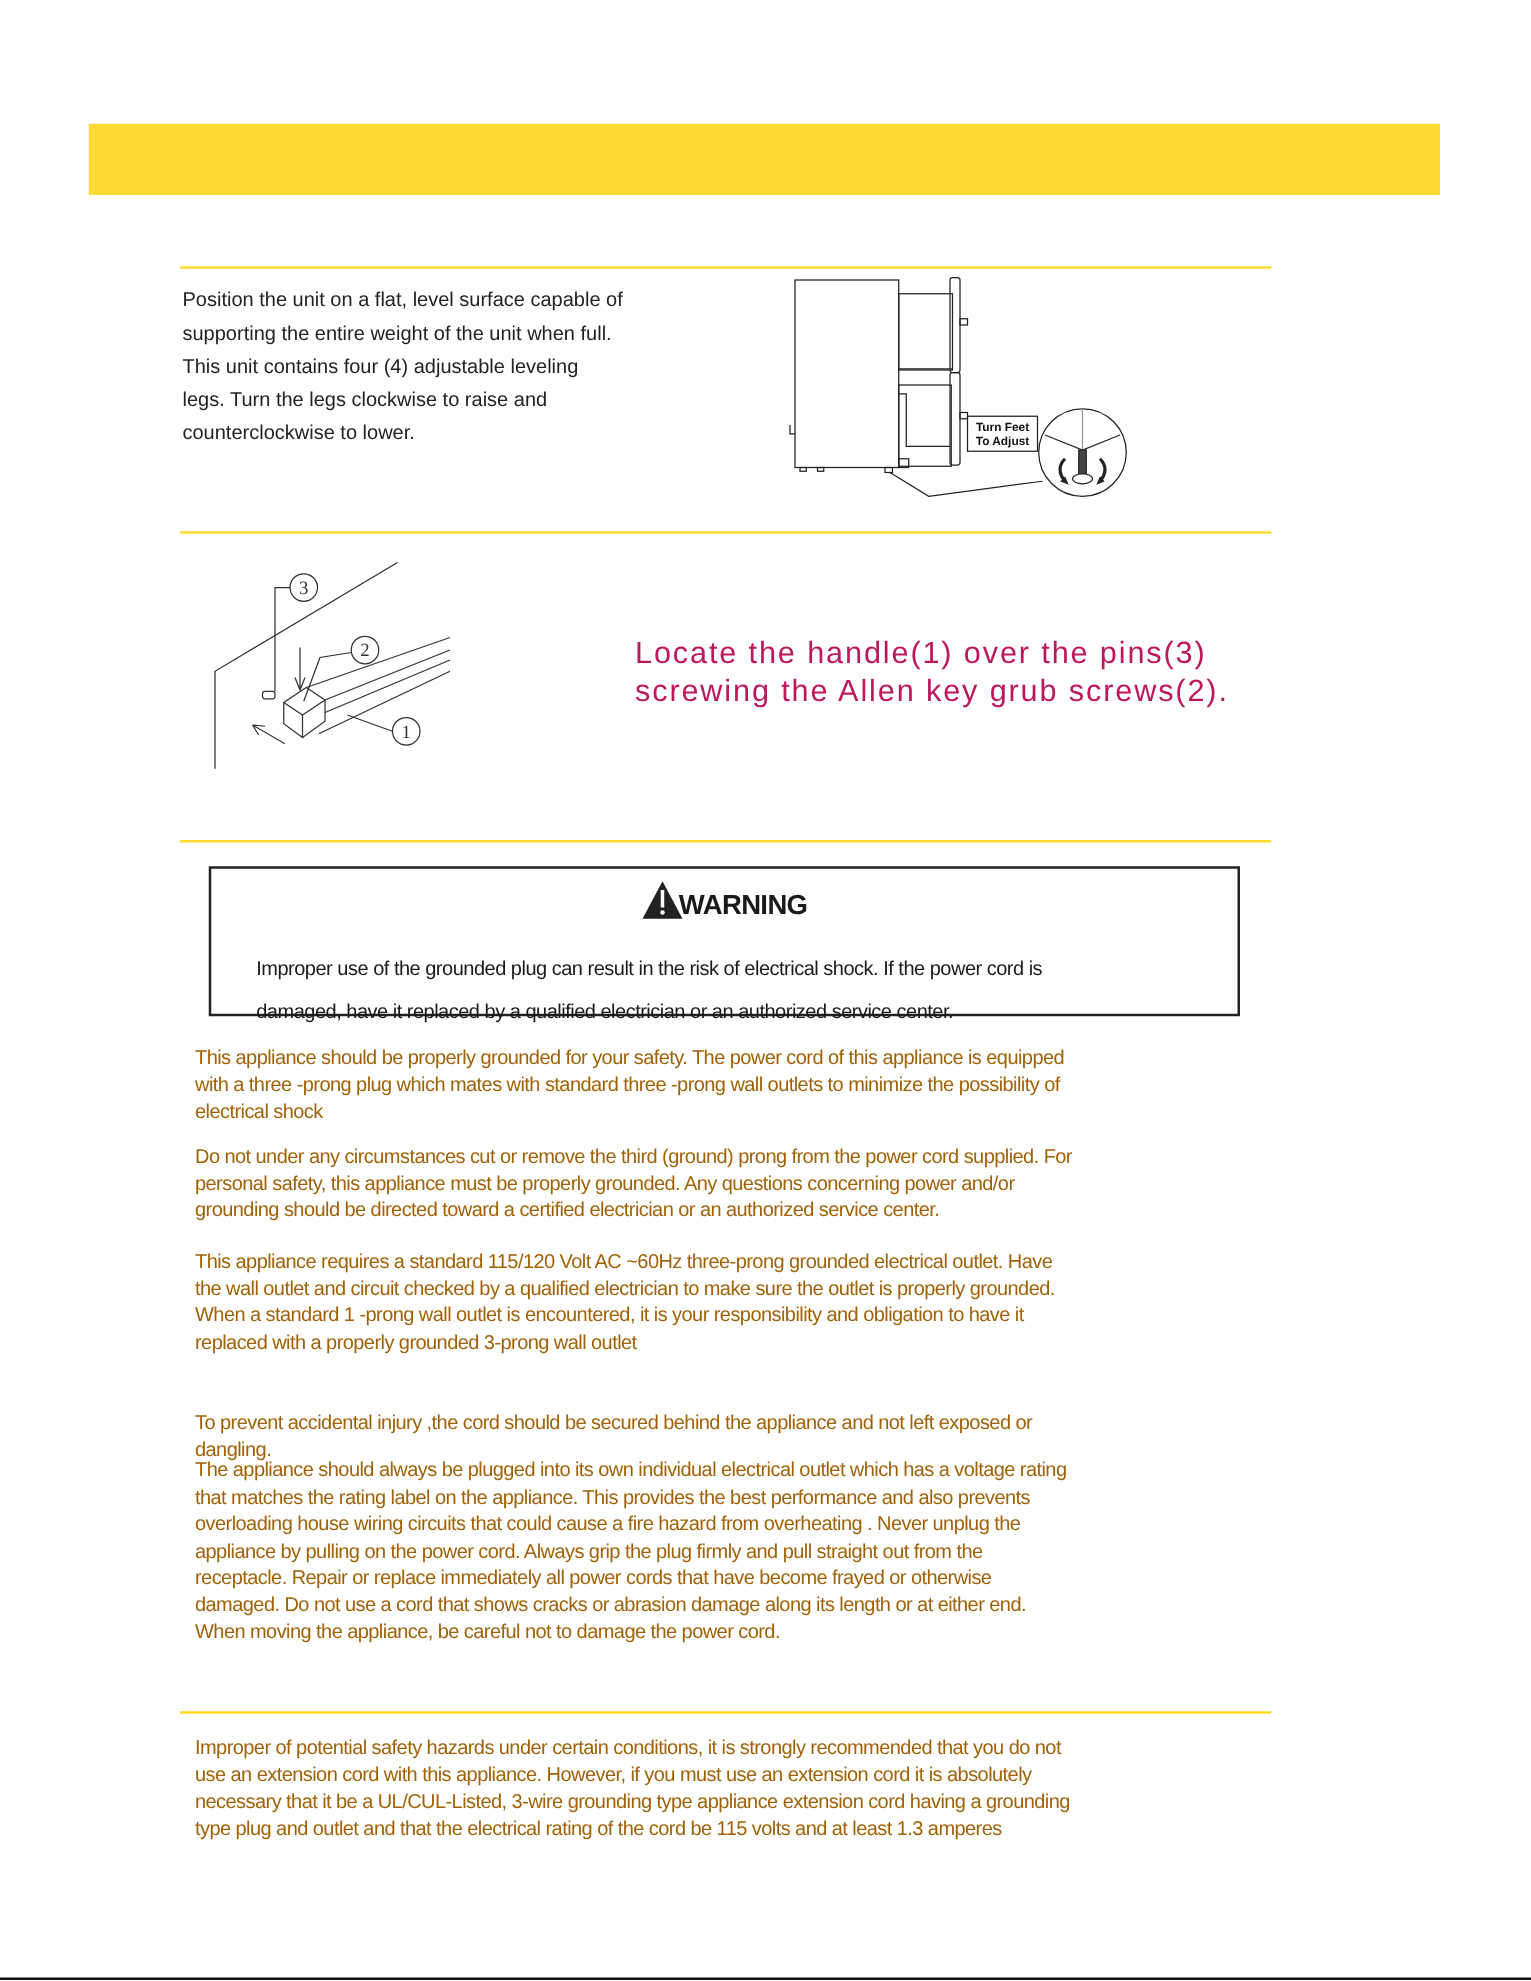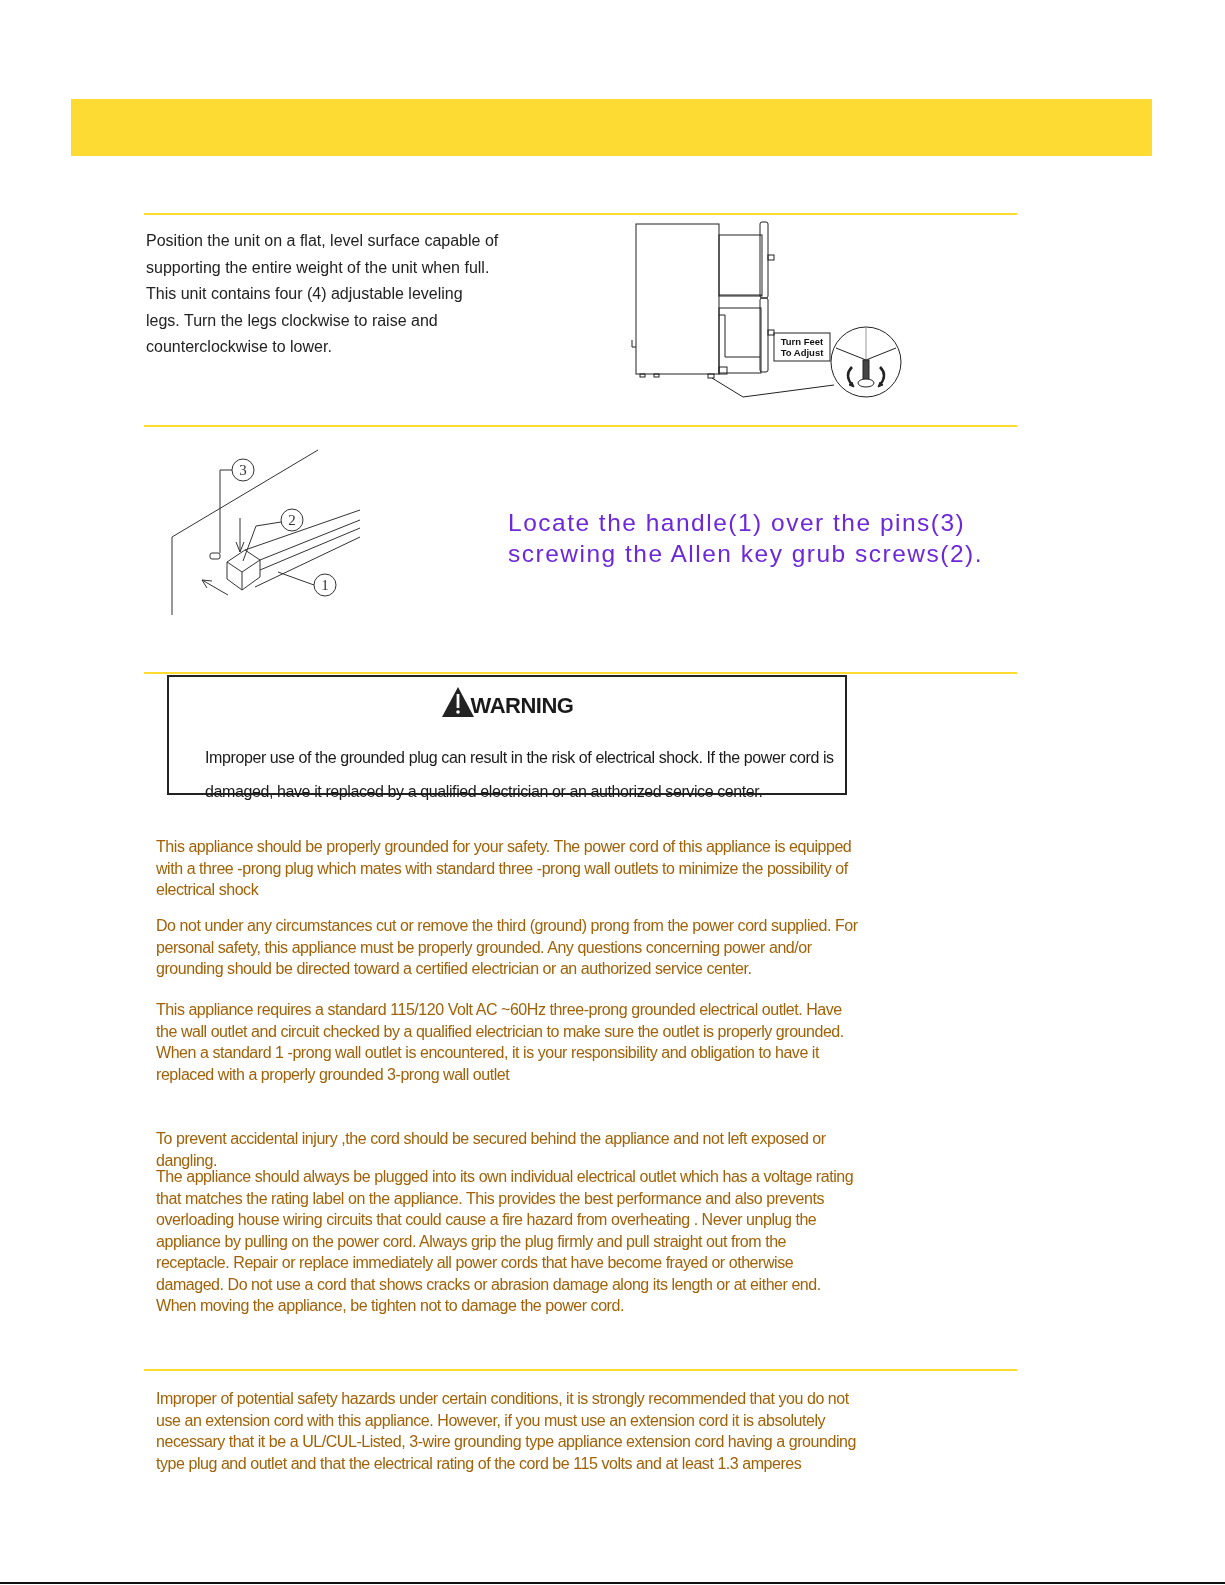--- a/index.html
+++ b/index.html
@@ -4,23 +4,23 @@
 <style>
   html, body { margin: 0; padding: 0; background: #ffffff; }
   body { width: 1225px; height: 1585px; position: relative; overflow: hidden;
          font-family: "Liberation Sans", sans-serif; color: #1a1a1a; }
   .abs { position: absolute; }
   .header-band { left: 71px; top: 99px; width: 1081px; height: 57px; background: #fedb33; }
   .rule { height: 2px; background: #fddc2e; left: 144px; width: 873px; }
   .intro-text { left: 146px; top: 228px; width: 440px; font-size: 16px; line-height: 26.5px; color: #222; }
   .intro-text p { margin: 0; }
   .handle-text { left: 508px; top: 508px; width: 520px; font-size: 24.5px; line-height: 30.5px;
-                 color: #6d28d9; letter-spacing: 1.5px; }
+                 color: #be185d; letter-spacing: 1.5px; }
   .handle-text p { margin: 0; white-space: nowrap; }
-  .warning-box { left: 167px; top: 675px; width: 680px; height: 120px; border: 2.5px solid #222;
+  .warning-box { left: 167px; top: 693px; width: 825px; height: 120px; border: 2.5px solid #222;
                  box-sizing: border-box; }
   .warning-head { position: absolute; left: 0; right: 0; top: 8px; text-align: center;
                   font-size: 22px; font-weight: bold; letter-spacing: -0.5px; }
   .warning-head svg { vertical-align: -6px; margin-right: -4px; }
   .warning-body { position: absolute; left: 24px; top: 58px; width: 790px; font-size: 16px;
                   line-height: 22px; letter-spacing: -0.4px; }
   .warning-body p { margin: 12px; white-space: nowrap; }
   .para { left: 156px; width: 870px; font-size: 16px; line-height: 21.5px; letter-spacing: -0.45px; color: #a16207; }
   .para p { margin: 0; white-space: nowrap; }
   .bottom-line { left: 0; top: 1582px; width: 1225px; height: 2px; background: #111; }
@@ -143,21 +143,21 @@
   <p>To prevent accidental injury ,the cord should be secured behind the appliance and not left exposed or</p>
   <p>dangling.</p>
 </div>
 <div class="abs para" style="top:1166px;">
   <p>The appliance should always be plugged into its own individual  electrical outlet which has a voltage rating</p>
   <p>that matches the rating label on the appliance. This provides the best performance and also prevents</p>
   <p>overloading house wiring circuits that could cause a fire hazard from overheating . Never unplug the</p>
   <p>appliance by pulling  on  the power cord.  Always grip the plug firmly and pull straight out from the</p>
   <p>receptacle.   Repair or replace immediately all power cords that have become frayed or otherwise</p>
   <p>damaged. Do not use a cord that shows cracks or abrasion damage along its length or at either end.</p>
-  <p>When moving the appliance, be tighten not to damage the power cord.</p>
+  <p>When moving the appliance, be careful not to damage the power cord.</p>
 </div>
 
 <div class="abs rule" style="top:1369px;"></div>
 <div class="abs para" style="top:1388px;">
   <p>Improper of potential safety hazards under certain conditions, it is strongly recommended that you do not</p>
   <p>use an extension cord with this appliance. However, if you must use an extension cord it is absolutely</p>
   <p>necessary that it be a UL/CUL-Listed, 3-wire grounding type appliance extension cord having a grounding</p>
   <p>type plug and outlet and that the electrical rating of the cord be 115 volts and at least 1.3 amperes</p>
 </div>
 

